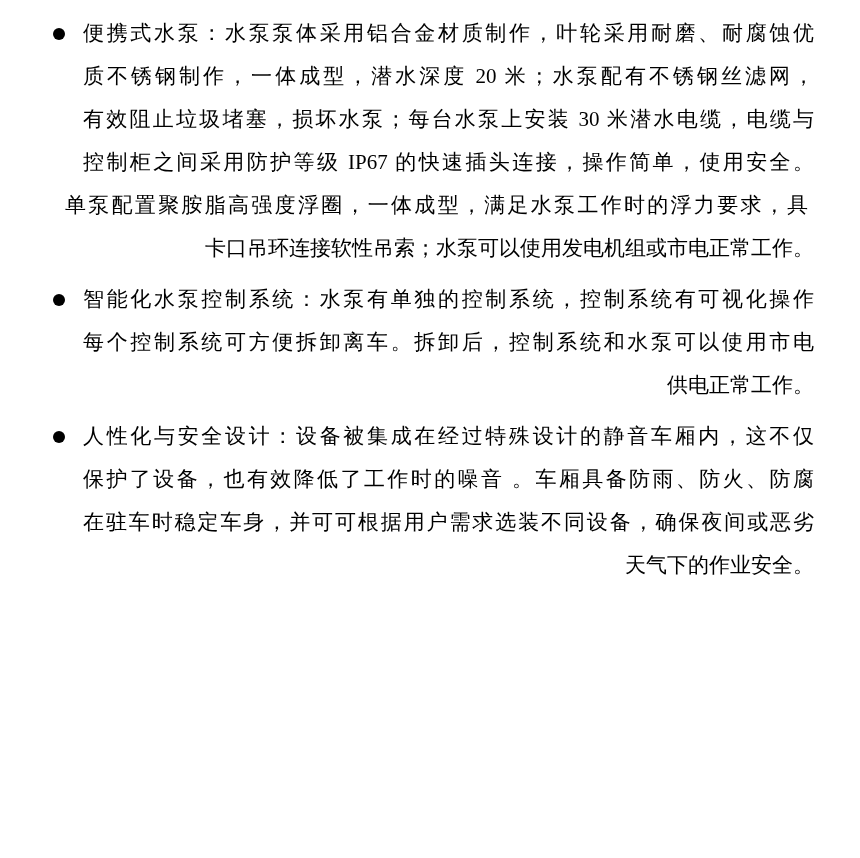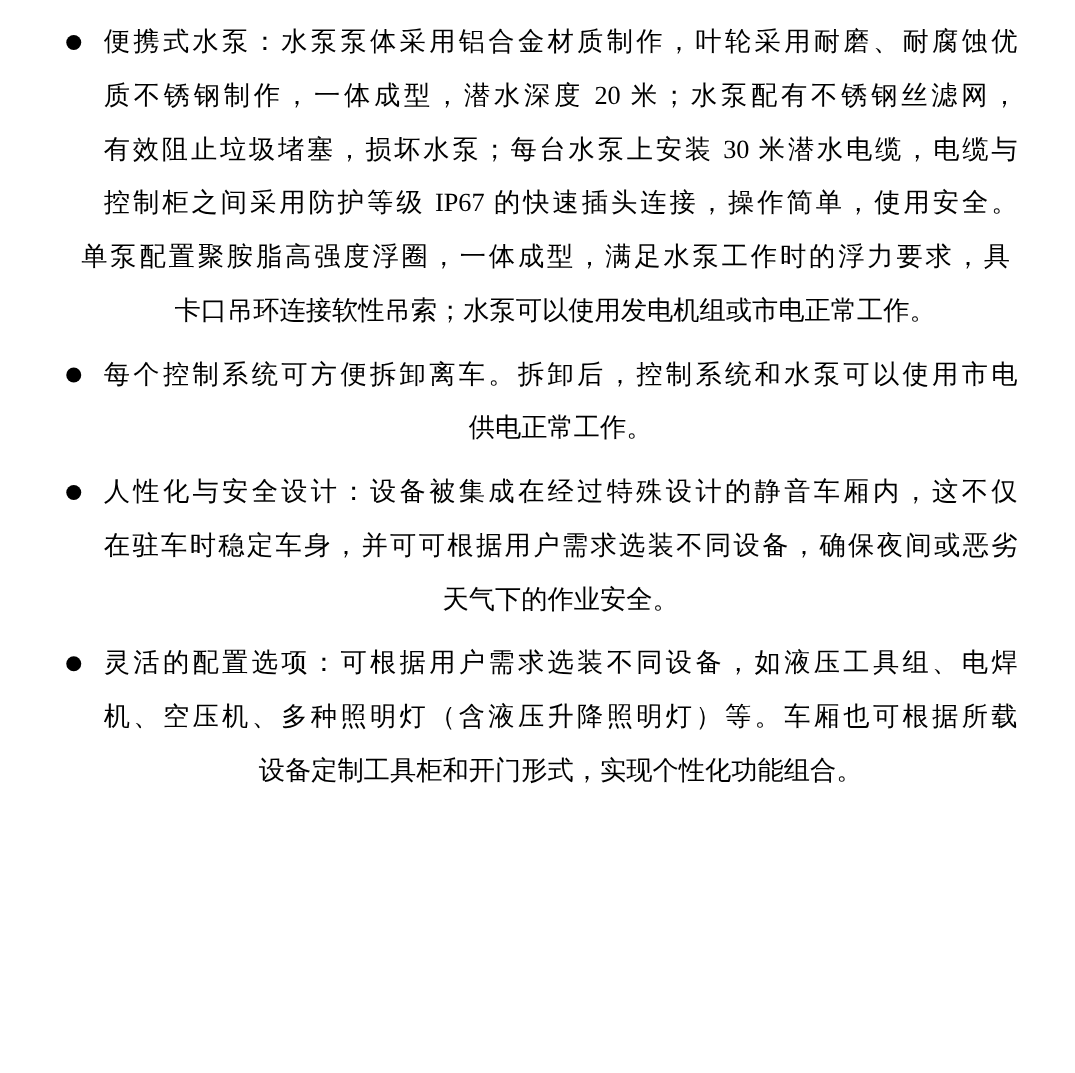--- a/index.html
+++ b/index.html
@@ -17,21 +17,21 @@
   }
   .item { display: flex; margin-bottom: 8px; }
   .bullet-cell { flex: 0 0 30px; position: relative; }
   .bullet {
     position: absolute; left: 0; top: 16px;
     width: 12px; height: 12px;
     border-radius: 50%;
     background: #000000;
   }
   .content { flex: 1; min-width: 0; }
-  .line { height: 43px; overflow: hidden; text-align: center; }
+  .line { height: 43px; overflow: hidden; text-align: right; }
   .line.fill { text-align: justify; text-align-last: justify; text-justify: inter-character; }
   .seg.bold { font-weight: normal; }
   
   .item[data-index="0"] .line:nth-child(5) { margin-left: -18px; margin-right: 6px; }
   .item[data-index="0"] .line:nth-child(6) { margin-left: -9px; }
 </style>
 </head>
 <body>
 
 <div>
@@ -46,37 +46,29 @@
         <div class="line fill"><span class="seg">控制柜之间采用防护等级 IP67 的快速插头连接，操作简单，使用安全。</span></div>
         <div class="line fill"><span class="seg">单泵配置聚胺脂高强度浮圈，一体成型，满足水泵工作时的浮力要求，具</span></div>
         <div class="line"><span class="seg">卡口吊环连接软性吊索；水泵可以使用发电机组或市电正常工作。</span></div>
       </div>
     </div>
     <div class="item" data-index="1">
       <span class="bullet-cell">
         <span class="bullet"></span>
       </span>
       <div class="content">
+        <div class="line fill"><span class="seg bold">智能化水泵控制系统：</span><span class="seg">水泵有单独的控制系统，控制系统有可视化操作</span></div>
         <div class="line fill"><span class="seg">每个控制系统可方便拆卸离车。拆卸后，控制系统和水泵可以使用市电</span></div>
         <div class="line"><span class="seg">供电正常工作。</span></div>
       </div>
     </div>
     <div class="item" data-index="2">
       <span class="bullet-cell">
         <span class="bullet"></span>
       </span>
       <div class="content">
         <div class="line fill"><span class="seg bold">人性化与安全设计：</span><span class="seg">设备被集成在经过特殊设计的静音车厢内，这不仅</span></div>
+        <div class="line fill"><span class="seg">保护了设备，也有效降低了工作时的噪音 。车厢具备防雨、防火、防腐</span></div>
         <div class="line fill"><span class="seg">在驻车时稳定车身，并可</span><span class="seg bold">可根据用户需求选装不同设备</span><span class="seg">，确保夜间或恶劣</span></div>
         <div class="line"><span class="seg">天气下的作业安全。</span></div>
-      </div>
-    </div>
-    <div class="item" data-index="3">
-      <span class="bullet-cell">
-        <span class="bullet"></span>
-      </span>
-      <div class="content">
-        <div class="line fill"><span class="seg bold">灵活的配置选项：</span><span class="seg">可根据用户需求选装不同设备，如液压工具组、电焊</span></div>
-        <div class="line fill"><span class="seg">机、空压机、多种照明灯（含液压升降照明灯）等。车厢也可根据所载</span></div>
-        <div class="line"><span class="seg">设备定制工具柜和开门形式，实现个性化功能组合。</span></div>
       </div>
     </div>
   </div>
 
 </body></html>

